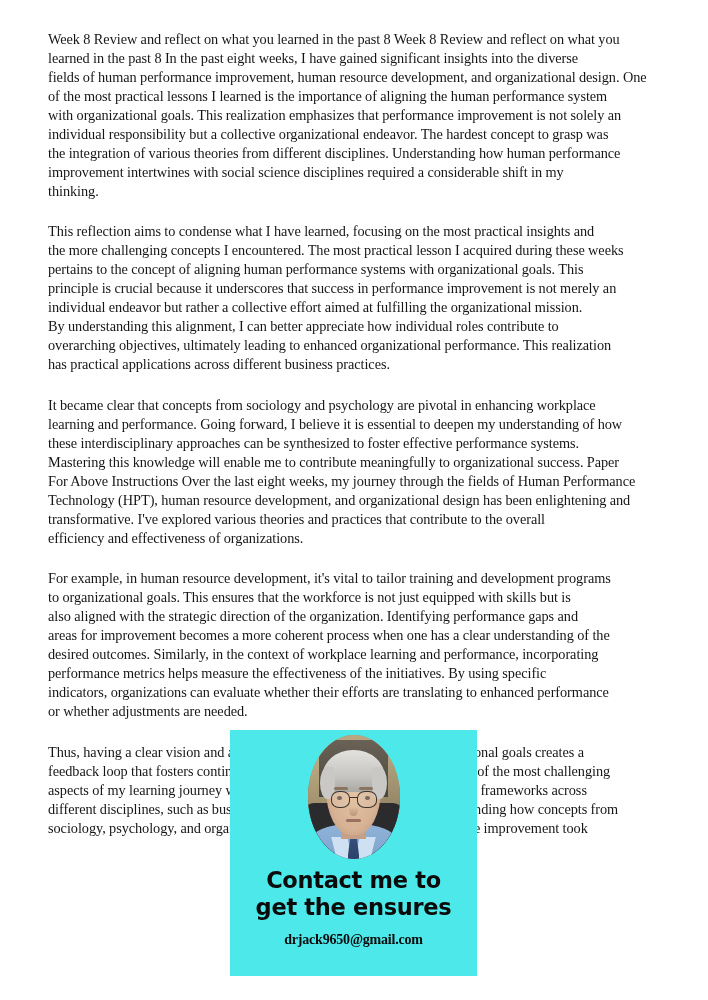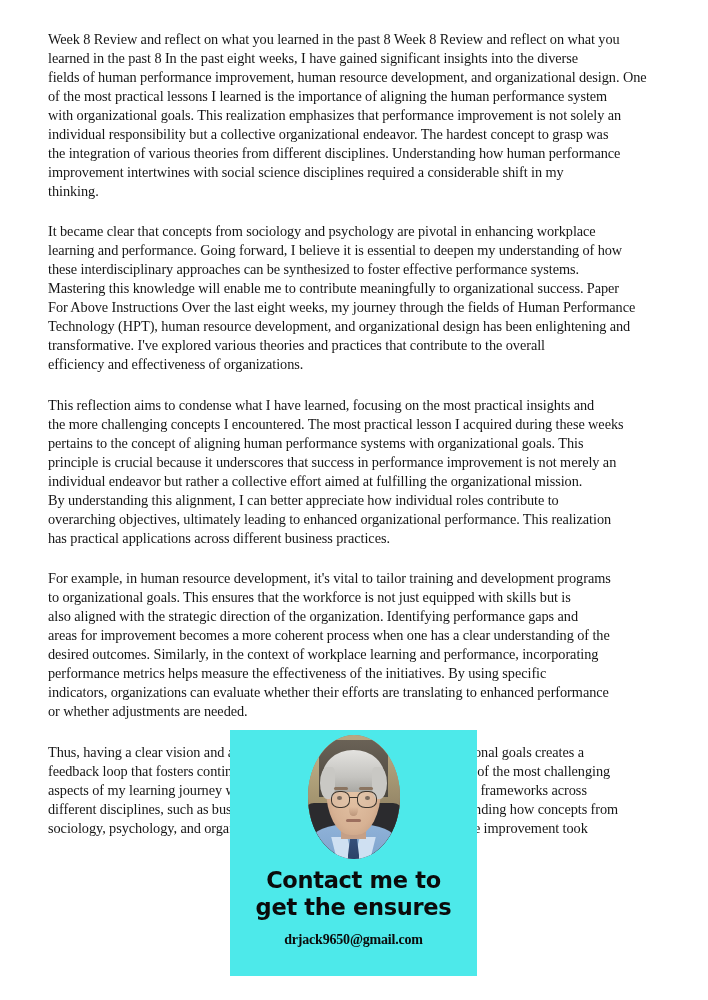--- a/index.html
+++ b/index.html
@@ -193,36 +193,36 @@
 <div id="doc">
   <p class="para">Week 8 Review and reflect on what you learned in the past 8 Week 8 Review and reflect on what you
 learned in the past 8 In the past eight weeks, I have gained significant insights into the diverse
 fields of human performance improvement, human resource development, and organizational design. One
 of the most practical lessons I learned is the importance of aligning the human performance system
 with organizational goals. This realization emphasizes that performance improvement is not solely an
 individual responsibility but a collective organizational endeavor. The hardest concept to grasp was
 the integration of various theories from different disciplines. Understanding how human performance
 improvement intertwines with social science disciplines required a considerable shift in my
 thinking.</p>
+  <p class="para">This reflection aims to condense what I have learned, focusing on the most practical insights and
+the more challenging concepts I encountered. The most practical lesson I acquired during these weeks
+pertains to the concept of aligning human performance systems with organizational goals. This
+principle is crucial because it underscores that success in performance improvement is not merely an
+individual endeavor but rather a collective effort aimed at fulfilling the organizational mission.
+By understanding this alignment, I can better appreciate how individual roles contribute to
+overarching objectives, ultimately leading to enhanced organizational performance. This realization
+has practical applications across different business practices.</p>
   <p class="para">It became clear that concepts from sociology and psychology are pivotal in enhancing workplace
 learning and performance. Going forward, I believe it is essential to deepen my understanding of how
 these interdisciplinary approaches can be synthesized to foster effective performance systems.
 Mastering this knowledge will enable me to contribute meaningfully to organizational success. Paper
 For Above Instructions Over the last eight weeks, my journey through the fields of Human Performance
 Technology (HPT), human resource development, and organizational design has been enlightening and
 transformative. I've explored various theories and practices that contribute to the overall
 efficiency and effectiveness of organizations.</p>
-  <p class="para">This reflection aims to condense what I have learned, focusing on the most practical insights and
-the more challenging concepts I encountered. The most practical lesson I acquired during these weeks
-pertains to the concept of aligning human performance systems with organizational goals. This
-principle is crucial because it underscores that success in performance improvement is not merely an
-individual endeavor but rather a collective effort aimed at fulfilling the organizational mission.
-By understanding this alignment, I can better appreciate how individual roles contribute to
-overarching objectives, ultimately leading to enhanced organizational performance. This realization
-has practical applications across different business practices.</p>
   <p class="para">For example, in human resource development, it's vital to tailor training and development programs
 to organizational goals. This ensures that the workforce is not just equipped with skills but is
 also aligned with the strategic direction of the organization. Identifying performance gaps and
 areas for improvement becomes a more coherent process when one has a clear understanding of the
 desired outcomes. Similarly, in the context of workplace learning and performance, incorporating
 performance metrics helps measure the effectiveness of the initiatives. By using specific
 indicators, organizations can evaluate whether their efforts are translating to enhanced performance
 or whether adjustments are needed.</p>
   <p class="para">Thus, having a clear vision and alignment of all activities toward organizational goals creates a
 feedback loop that fosters continuous improvement. On the other hand, one of the most challenging

